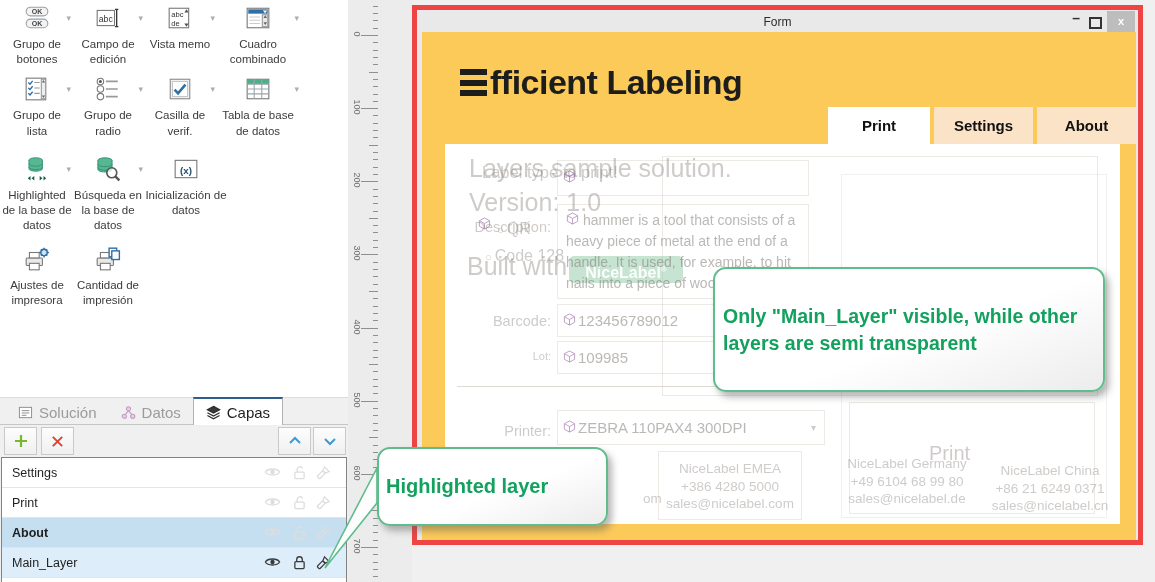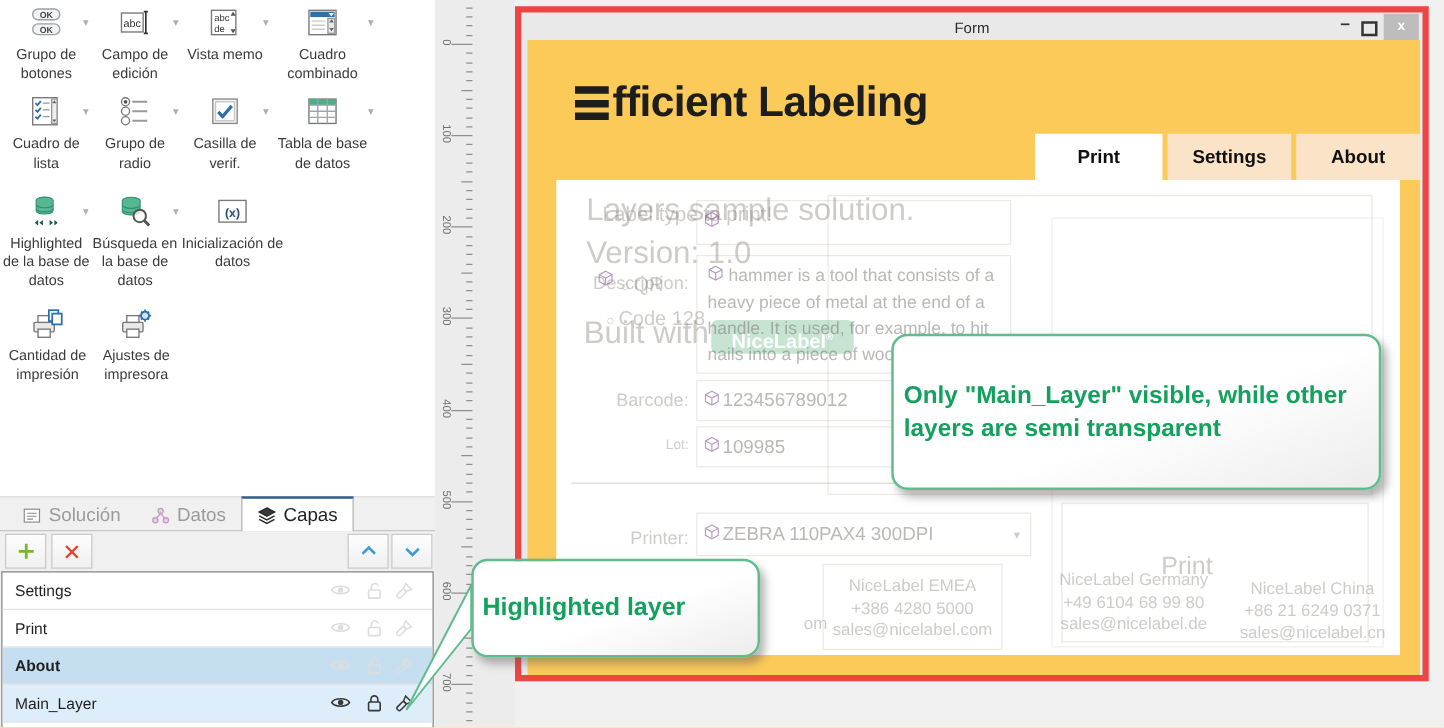--- a/index.html
+++ b/index.html
@@ -142,21 +142,21 @@
             <svg width="26" height="26" viewBox="0 0 24 24">
               <rect x="2" y="2" width="18" height="20" fill="#fff" stroke="#777"></rect>
               <path d="M4 6l1.5 1.5L8 4.5 M4 11l1.5 1.5L8 9.5 M4 16l1.5 1.5L8 14.5" stroke="#2f6fa8" fill="none" stroke-width="1.3"></path>
               <path d="M9.5 6h5M9.5 11h5M9.5 16h5" stroke="#999"></path>
               <rect x="16" y="3" width="4" height="18" fill="#eee" stroke="#999"></rect>
               <path d="M16.5 6 l1.5-2.2 1.5 2.2z" fill="#666"></path>
               <path d="M16.5 18 l1.5 2.2 1.5-2.2z" fill="#666"></path>
             </svg>
           </div>
           <span class="tool-arrow">▾</span>
-          <div class="tool-label">Cuadro de lista</div>
+          <div class="tool-label">Grupo de lista</div>
         </div>
         <div class="tool-cell" style="width: 72px;">
           <div class="tool-icon">
             <svg width="26" height="26" viewBox="0 0 24 24">
               <circle cx="5" cy="5" r="3" fill="none" stroke="#777"></circle>
               <circle cx="5" cy="5" r="1.4" fill="#555"></circle>
               <circle cx="5" cy="12" r="3" fill="none" stroke="#777"></circle>
               <circle cx="5" cy="19" r="3" fill="none" stroke="#777"></circle>
               <path d="M10 5h11M10 12h11M10 19h11" stroke="#999" stroke-width="1.5"></path>
             </svg>
@@ -226,51 +226,51 @@
           <div class="tool-icon">
             <svg width="26" height="26" viewBox="0 0 24 24">
               <rect x="2" y="4" width="20" height="16" fill="#fff" stroke="#777"></rect>
               <text x="12" y="16.5" font-size="9" text-anchor="middle" fill="#234d6b" font-weight="bold">(x)</text>
             </svg>
           </div>
           <div class="tool-label">Inicialización de datos</div>
         </div>
       </div>
       <div class="tools-row" style="margin-top: 10px;">
-        <div class="tool-cell" style="width: 72px;">
+        <div class="tool-cell" style="width: 70px;">
           <div class="tool-icon">
             <svg width="26" height="26" viewBox="0 0 24 24">
               <g stroke="#777" fill="#e9e9e9">
                 <rect x="2" y="11" width="15" height="7" rx="1"></rect>
                 <rect x="5" y="6" width="9" height="5" fill="#fff"></rect>
                 <rect x="5" y="16" width="9" height="6" fill="#fff"></rect>
               </g>
-              <g fill="#fff" stroke="#2f6fa8" stroke-width="1.3">
-                <rect x="13" y="2" width="7" height="8"></rect>
-                <rect x="15.5" y="4.5" width="7" height="8"></rect>
-              </g>
-            </svg>
-          </div>
-          <div class="tool-label">Cantidad de impresión</div>
-        </div>
-        <div class="tool-cell" style="width: 70px;">
+              <g stroke="#2f6fa8" stroke-width="1.3" fill="#cfe3f3">
+                <circle cx="18.5" cy="6" r="3"></circle>
+                <path d="M18.5 1.5v2M18.5 8.5v2M14 6h2M21 6h2M15.6 3.1l1.4 1.4M20 7.5l1.4 1.4M21.4 3.1L20 4.5M17 7.5l-1.4 1.4" fill="none"></path>
+              </g>
+            </svg>
+          </div>
+          <div class="tool-label">Ajustes de impresora</div>
+        </div>
+        <div class="tool-cell" style="width: 72px;">
           <div class="tool-icon">
             <svg width="26" height="26" viewBox="0 0 24 24">
               <g stroke="#777" fill="#e9e9e9">
                 <rect x="2" y="11" width="15" height="7" rx="1"></rect>
                 <rect x="5" y="6" width="9" height="5" fill="#fff"></rect>
                 <rect x="5" y="16" width="9" height="6" fill="#fff"></rect>
               </g>
-              <g stroke="#2f6fa8" stroke-width="1.3" fill="#cfe3f3">
-                <circle cx="18.5" cy="6" r="3"></circle>
-                <path d="M18.5 1.5v2M18.5 8.5v2M14 6h2M21 6h2M15.6 3.1l1.4 1.4M20 7.5l1.4 1.4M21.4 3.1L20 4.5M17 7.5l-1.4 1.4" fill="none"></path>
-              </g>
-            </svg>
-          </div>
-          <div class="tool-label">Ajustes de impresora</div>
+              <g fill="#fff" stroke="#2f6fa8" stroke-width="1.3">
+                <rect x="13" y="2" width="7" height="8"></rect>
+                <rect x="15.5" y="4.5" width="7" height="8"></rect>
+              </g>
+            </svg>
+          </div>
+          <div class="tool-label">Cantidad de impresión</div>
         </div>
       </div>
     </div>
 
   <div id="panel" class="abs">
     <div id="panel-tabs">
         <div class="ptab">
           <span style="display: flex;">
             <svg width="15" height="15" viewBox="0 0 16 16">
               <rect x="1.5" y="2.5" width="13" height="11" fill="#fff" stroke="#8a8a8a"></rect>

